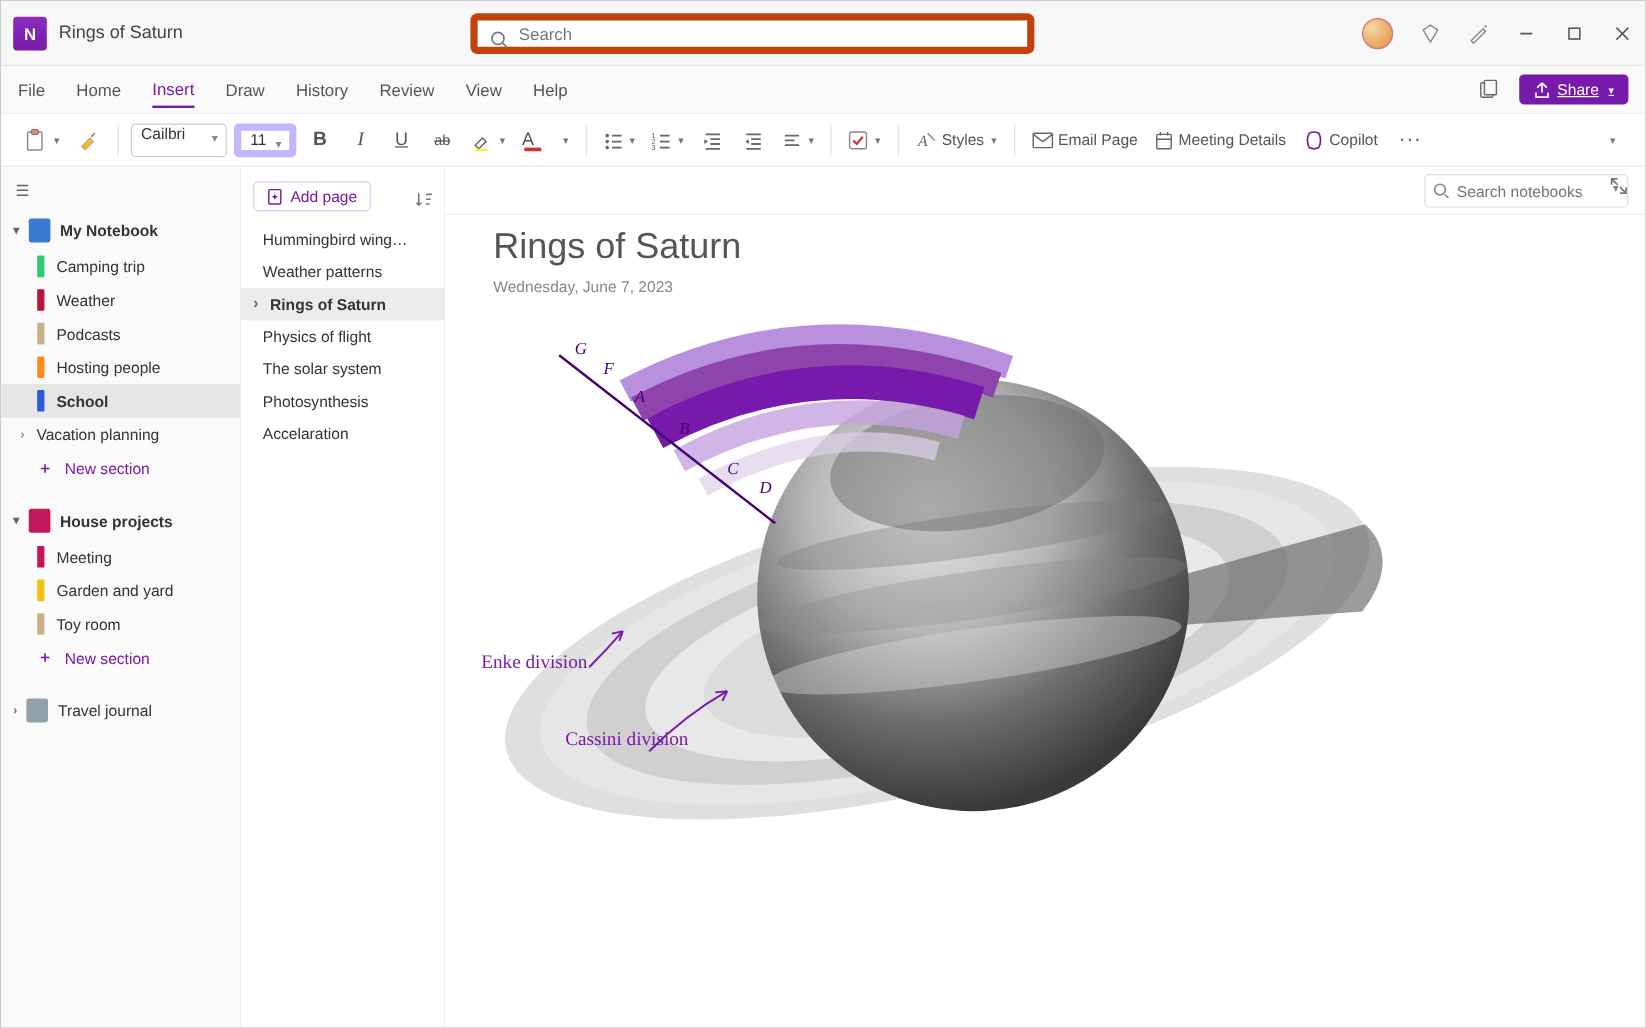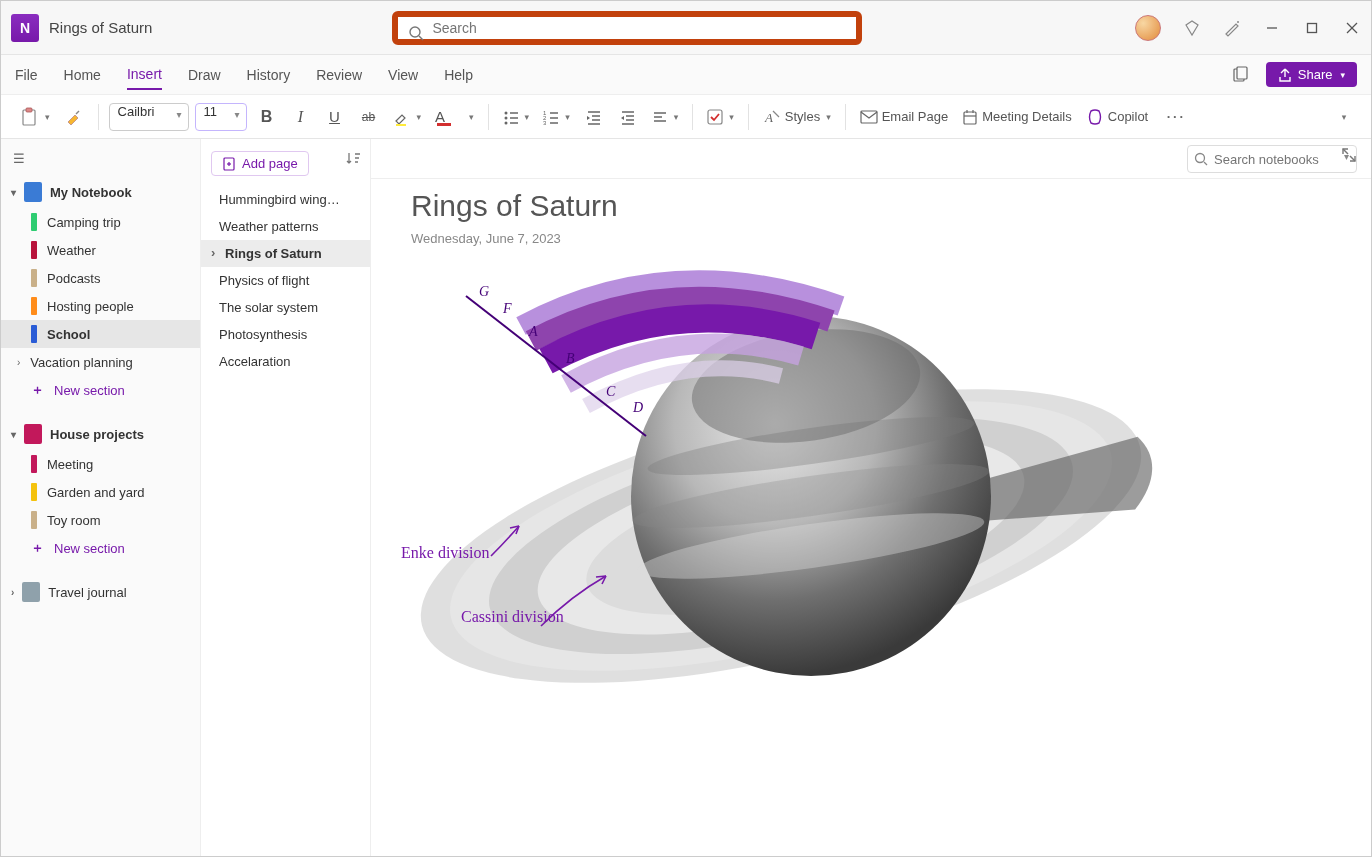--- a/index.html
+++ b/index.html
@@ -11,43 +11,43 @@
   .search { width: 470px; height: 34px; border: 6px solid #c2410c; border-radius: 6px; padding: 0 10px 0 34px; background:#fff; position: relative;}
   .search-icon-svg { position:absolute; left:10px; top:8px; }
   .search input { border:none; outline:none; width:100%; height:100%; font-size:14px; background:transparent;}
   .title-right { margin-left:auto; display:flex; align-items:center; gap:22px;}
   .avatar { width:26px;height:26px;border-radius:50%;background:radial-gradient(circle at 30% 30%, #f8d7a3, #e28b3c);border:1px solid #c77;}
   .win-btn { width:18px; height:18px; display:flex;align-items:center;justify-content:center; color:#555; cursor:pointer;}
   .menubar { display:flex; align-items:center; height:40px; padding:0 14px; gap:26px; color:#555; background:#fafafa; border-bottom:1px solid #eee;}
   .menubar .mitem { cursor:pointer; font-size:14px; padding:6px 0;}
   .menubar .mitem.active { color:#7719aa; border-bottom:2px solid #7719aa; font-weight:500;}
   .menubar-right { margin-left:auto; display:flex; align-items:center; gap:12px;}
-  .share-btn { background:#7719aa; color:#fff; padding:5px 12px; border-radius:4px; font-size:13px; display:flex;align-items:center;gap:6px; cursor:pointer;}
+  .share-btn { background:#7719aa; color:#fff; padding:5px 12px; border-radius:4px; font-size:13px; display:flex;align-items:center;gap:6px; cursor:pointer;text-decoration:underline;}
   .toolbar { display:flex; align-items:center; height:44px; padding:0 14px; gap:6px; border-bottom:1px solid #e5e5e5; background:#fff; white-space:nowrap;}
   .tool-btn { display:flex;align-items:center;justify-content:center; min-width:28px;height:30px; padding:0 4px; border-radius:4px; cursor:pointer; color:#555; gap:4px;}
   .tool-sep { width:1px; height:26px; background:#e2e2e2; margin:0 4px;}
   .font-select { border:1px solid #ccc; border-radius:4px; height:28px; padding:0 20px 0 8px; font-size:13px; background:#fff; min-width:80px; position:relative;}
   .font-select::after { content:"▾"; position:absolute; right:6px; top:5px; font-size:10px; color:#888;}
-  .size-select { border:1px solid #c4b5fd; border-radius:4px; height:28px; padding:0 20px 0 8px; font-size:13px; background:#fff; width:52px; position:relative;}
+  .size-select { border:6px solid #c4b5fd; border-radius:4px; height:28px; padding:0 20px 0 8px; font-size:13px; background:#fff; width:52px; position:relative;}
   .size-select::after { content:"▾"; position:absolute; right:6px; top:5px; font-size:10px; color:#888;}
   .tool-label { font-size:13px; }
   .main { display:flex; height: calc(857px - 54px - 40px - 44px - 2px);}
   .notebook-col { width:200px; border-right:1px solid #eee; background:#fafafa; padding-top:6px; display:flex; flex-direction:column;}
   .hamburger { padding:6px 12px 10px; color:#666;}
   .nb-header { display:flex;align-items:center; gap:8px; padding:6px 10px; font-weight:600; font-size:13px; cursor:pointer;}
   .chev { font-size:10px; color:#666;}
   .nb-icon { width:18px;height:20px;border-radius:2px;}
   .section-row { display:flex;align-items:center; gap:10px; padding:5px 10px 5px 30px; font-size:13px; cursor:pointer; height:28px;}
   .section-row.selected { background:#e6e6e6; font-weight:600;}
   .sec-chip { width:6px; height:18px; border-radius:1px;}
   .new-section { color:#7719aa; display:flex;align-items:center;gap:10px; padding:5px 10px 5px 30px; cursor:pointer;}
   .plus { color:#7719aa; font-weight:bold;}
   .quick-notes { margin-top:auto; padding:12px 14px; border-top:1px solid #eee; display:flex;align-items:center;gap:10px; color:#555; cursor:pointer;}
   .pages-col { width:170px; border-right:1px solid #eee; background:#fff; padding:8px 0;}
-  .pages-top { display:flex; align-items:flex-start; padding:4px 10px 10px; gap:4px;}
+  .pages-top { display:flex; align-items:flex-end; padding:4px 10px 10px; gap:4px;}
   .add-page { border:1px solid #e0c8f0; color:#7719aa; padding:4px 10px; border-radius:4px; font-size:13px; display:flex;align-items:center;gap:6px; cursor:pointer;}
   .sort-icon { margin-left:auto; color:#777;}
   .page-row { padding:6px 14px 6px 18px; font-size:13px; cursor:pointer; white-space:nowrap; overflow:hidden; text-overflow:ellipsis;}
   .page-row.selected { background:#ececec; font-weight:600; position:relative; padding-left:24px;}
   .page-row.selected::before{content:"›"; position:absolute; left:10px; top:5px; color:#666;}
   .content-col { flex:1; background:#fff; padding:20px 40px; position:relative; overflow:hidden;}
   .note-title { font-size:30px; font-weight:400; color:#555; margin-bottom:8px;}
   .note-date { font-size:13px; color:#888; margin-bottom:20px;}
   .saturn-wrap { position:relative; width:760px; height:500px; margin-top:10px;}
   .handwrite { font-family: "Segoe Script", cursive; color:#7719aa; font-size:16px; position:absolute;}
@@ -434,16 +434,16 @@
       </svg>
       
       <span class="ringlabel" style="left:68px; top:18px">G</span>
       <span class="ringlabel" style="left:92px; top:35px">F</span>
       <span class="ringlabel" style="left:118px; top:58px">A</span>
       <span class="ringlabel" style="left:155px; top:85px">B</span>
       <span class="ringlabel" style="left:195px; top:118px">C</span>
       <span class="ringlabel" style="left:222px; top:134px">D</span>
       
       <span class="handwrite" style="left:-10px; top:278px">Enke division</span>
-      <span class="handwrite" style="left:50px; top:342px">Cassini division</span>
+      <span class="handwrite" style="left:60px; top:342px">Cassini division</span>
     </div>
   </div>
 </div>
 
 </body></html>

